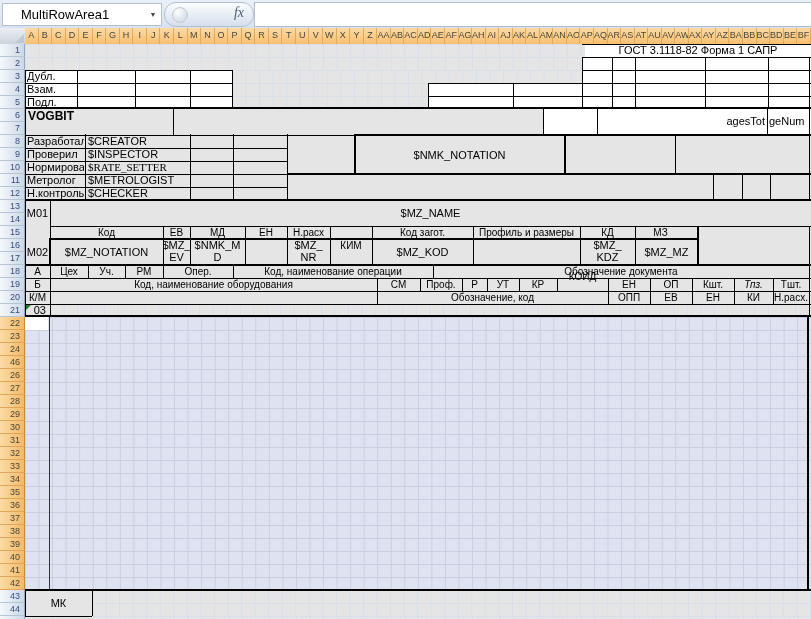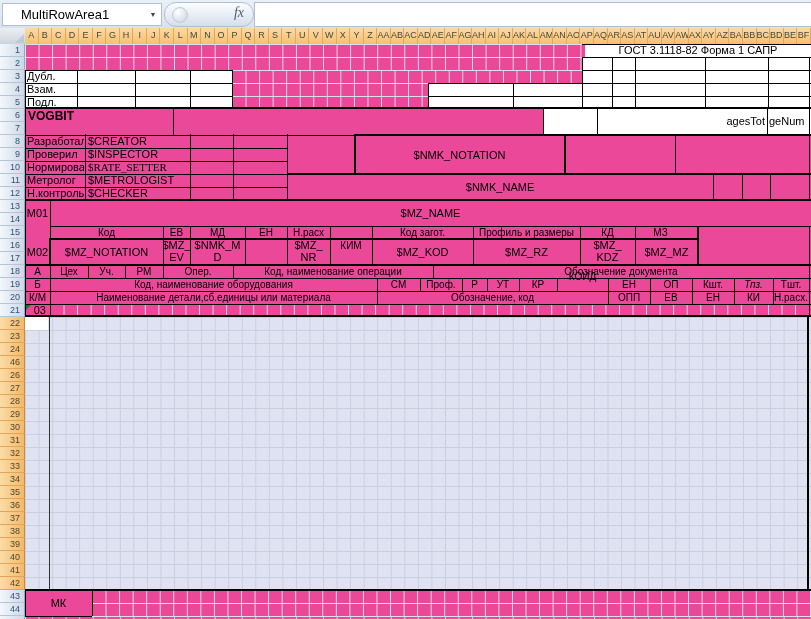--- a/index.html
+++ b/index.html
@@ -32,21 +32,21 @@
     font-size:9px;line-height:15px;color:#45483E;
     background:linear-gradient(#FCDAA4,#F7BF72);border-right:1px solid #E2A959;box-sizing:border-box;}
   #rowheads{position:absolute;left:0;top:44px;width:25px;height:575px;overflow:hidden;}
   .rowh{width:25px;height:13px;box-sizing:border-box;font-size:9px;line-height:12px;
     text-align:right;padding-right:4px;color:#37517C;
     background:linear-gradient(to right,#F4F8FC,#CDD7E6);
     border-bottom:1px solid #B6C5D6;border-right:1px solid #93A9C1;}
   .rowh.selr{background:linear-gradient(to right,#FBDCA6,#F3B967);color:#4C4736;
     border-bottom:1px solid #E0A55C;border-right:1px solid #C98C3F;}
   
-  #canvas{position:absolute;left:25px;top:44px;width:786px;height:575px;background:#ec4899;overflow:hidden;}
+  #canvas{position:absolute;left:25px;top:44px;width:786px;height:575px;background:#e5e5e5;overflow:hidden;}
   .grid{position:absolute;
     background-image:linear-gradient(to right,#D8DFEA 1px,transparent 1px),
                      linear-gradient(to bottom,#D8DFEA 1px,transparent 1px);
     background-size:13.552px 13px;}
   #selarea{position:absolute;left:0;top:273px;width:786px;height:273px;background:#DFE3F1;
     background-image:linear-gradient(to right,#C9CEE0 1px,transparent 1px),
                      linear-gradient(to bottom,#C9CEE0 1px,transparent 1px);
     background-size:13.552px 13px;}
   #activecell{position:absolute;left:0;top:273px;width:23px;height:13px;background:#fff;}
   .wbg{position:absolute;background:#fff;}
@@ -329,21 +329,20 @@
     <div class="t" style="left:2px;top:117px;width:57px;height:13px;">Нормировал</div>
     <div class="t" style="left:2px;top:130px;width:57px;height:13px;">Метролог</div>
     <div class="t" style="left:2px;top:143px;width:57px;height:13px;">Н.контроль</div>
     <div class="t" style="left:63px;top:91px;width:100px;height:13px;">$CREATOR</div>
     <div class="t" style="left:63px;top:104px;width:100px;height:13px;">$INSPECTOR</div>
     <div class="t" style="left:63px;top:117px;width:100px;height:13px;font-family:Liberation Serif, serif;">$RATE_SETTER</div>
     <div class="t" style="left:63px;top:130px;width:100px;height:13px;">$METROLOGIST</div>
     <div class="t" style="left:63px;top:143px;width:100px;height:13px;">$CHECKER</div>
 
     <div class="fxc" style="left:330px;top:91px;width:209px;height:39px;">$NMK_NOTATION</div>
-    <div class="fxc" style="left:262px;top:130px;width:426px;height:26px;">$NMK_NAME</div>
 
     <div class="fxc" style="left:0;top:156px;width:25px;height:26px;">M01</div>
     <div class="fxc" style="left:25px;top:156px;width:761px;height:26px;">$MZ_NAME</div>
 
     <div class="t tc s10" style="left:25px;top:182px;width:113px;height:13px;">Код</div>
     <div class="t tc s10" style="left:138px;top:182px;width:27px;height:13px;">ЕВ</div>
     <div class="t tc s10" style="left:165px;top:182px;width:55px;height:13px;">МД</div>
     <div class="t tc s10" style="left:220px;top:182px;width:42px;height:13px;">ЕН</div>
     <div class="t tc s10" style="left:262px;top:182px;width:43px;height:13px;">Н.расх</div>
     <div class="t tc s10" style="left:305px;top:182px;width:42px;height:13px;margin-top:13px;">КИМ</div>
@@ -357,21 +356,20 @@
     <div class="fxc col2" style="left:138px;top:195px;width:27px;height:26px;">
       <span>$MZ_</span><span>EV</span>
     </div>
     <div class="fxc col2" style="left:165px;top:195px;width:55px;height:26px;">
       <span>$NMK_M</span><span>D</span>
     </div>
     <div class="fxc col2" style="left:262px;top:195px;width:43px;height:26px;">
       <span>$MZ_</span><span>NR</span>
     </div>
     <div class="fxc" style="left:347px;top:195px;width:101px;height:26px;">$MZ_KOD</div>
-    <div class="fxc" style="left:448px;top:195px;width:107px;height:26px;">$MZ_RZ</div>
     <div class="fxc col2" style="left:555px;top:195px;width:55px;height:26px;">
       <span>$MZ_</span><span>KDZ</span>
     </div>
     <div class="fxc" style="left:610px;top:195px;width:63px;height:26px;">$MZ_MZ</div>
 
     <div class="t tc s10" style="left:0;top:221px;width:25px;height:13px;">А</div>
     <div class="t tc s10" style="left:25px;top:221px;width:38px;height:13px;">Цех</div>
     <div class="t tc s10" style="left:63px;top:221px;width:37px;height:13px;">Уч.</div>
     <div class="t tc s10" style="left:100px;top:221px;width:38px;height:13px;">РМ</div>
     <div class="t tc s10" style="left:138px;top:221px;width:70px;height:13px;">Опер.</div>
@@ -386,21 +384,20 @@
     <div class="t tc s10" style="left:462px;top:234px;width:32px;height:13px;">УТ</div>
     <div class="t tc s10" style="left:494px;top:234px;width:38px;height:13px;">КР</div>
     <div class="t tc s10" style="left:532px;top:226px;width:51px;height:13px;">КОИД</div>
     <div class="t tc s10" style="left:583px;top:234px;width:42px;height:13px;">ЕН</div>
     <div class="t tc s10" style="left:625px;top:234px;width:42px;height:13px;">ОП</div>
     <div class="t tc s10" style="left:667px;top:234px;width:42px;height:13px;">Кшт.</div>
     <div class="t tc s10" style="left:709px;top:234px;width:39px;height:13px;font-style:italic;">Тпз.</div>
     <div class="t tc s10" style="left:748px;top:234px;width:36px;height:13px;">Тшт.</div>
 
     <div class="t tc s10" style="left:0;top:247px;width:25px;height:13px;">К/М</div>
-    <div class="t tc s10" style="left:25px;top:247px;width:327px;height:13px;">Наименование детали,сб.единицы или материала</div>
     <div class="t tc s10" style="left:352px;top:247px;width:231px;height:13px;">Обозначение, код</div>
     <div class="t tc s10" style="left:583px;top:247px;width:42px;height:13px;">ОПП</div>
     <div class="t tc s10" style="left:625px;top:247px;width:42px;height:13px;">ЕВ</div>
     <div class="t tc s10" style="left:667px;top:247px;width:42px;height:13px;">ЕН</div>
     <div class="t tc s10" style="left:709px;top:247px;width:39px;height:13px;">КИ</div>
     <div class="t tc s10" style="left:748px;top:247px;width:36px;height:13px;">Н.расх.</div>
 
     <div class="t tr" style="left:0;top:260px;width:21px;height:13px;">03</div>
     <div id="flag21"></div>
 

